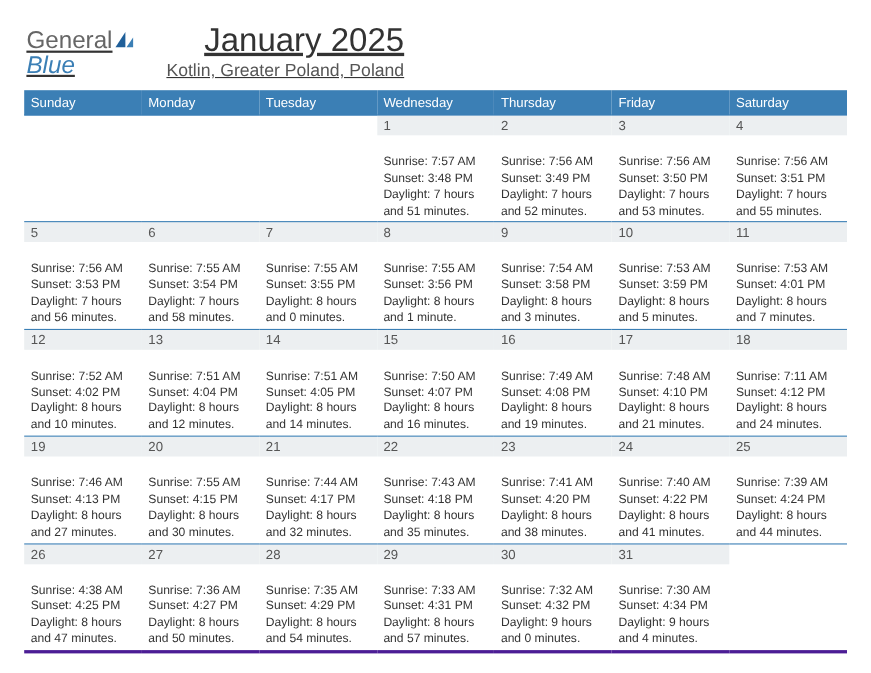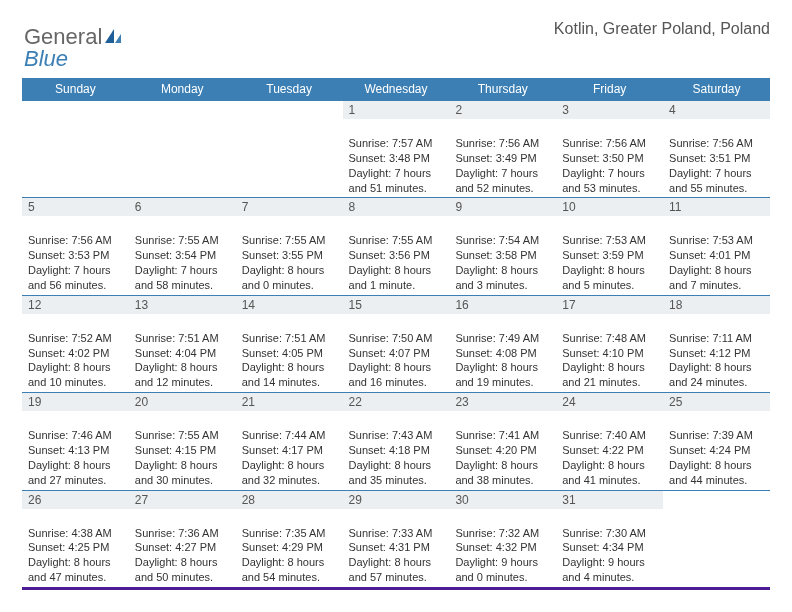--- a/index.html
+++ b/index.html
@@ -7,23 +7,24 @@
     width: 792px;
     height: 612px;
     background: #fff;
     font-family: Arial, Helvetica, sans-serif;
     color: #333;
     padding: 20px 22px 10px 22px;
     position: relative;
   }
   .header {
     display: flex;
-    justify-content: space-between;
+    justify-content: flex-start;
     align-items: flex-start;
     margin-bottom: 6px;
+    text-decoration: underline;
   }
   .logo {
     display: flex;
     align-items: flex-start;
     gap: 2px;
     margin-top: 6px;
   }
   .logo-text {
     font-size: 22px;
     font-weight: 400;
@@ -35,32 +36,33 @@
   .title-block { text-align: right; }
   .month-title {
     font-size: 30px;
     color: #333;
     font-weight: 400;
     margin-bottom: 2px;
   }
   .location {
     font-size: 16px;
     color: #555;
+    margin-left: 28px;
   }
   .calendar {
     width: 100%;
     border-collapse: collapse;
     margin-top: 8px;
   }
   .calendar th {
     background: #3b7fb5;
     color: #fff;
     font-weight: 400;
     font-size: 12px;
-    text-align: center;
+    text-align: left;
     padding: 4px 6px;
     width: 14.28%;
   }
   .calendar td {
     vertical-align: top;
     border-top: 1px solid #3b7fb5;
     padding: 0;
     height: 86px;
     font-size: 11px;
     color: #333;
@@ -88,20 +90,21 @@
     <span class="logo-text">
       <span>General</span><span style="display:inline-block;vertical-align:baseline;margin:0 1px 0 2px;">
         <svg width="18" height="16" viewBox="0 0 18 16">
             <path d="M1 15 L10 1 L10 15 Z" fill="#1f5f99"></path>
             <path d="M11 15 L17 6 L17 15 Z" fill="#3b7fb5"></path>
           </svg>
       </span><br><span class="blue">Blue</span>
     </span>
   </div>
   <div class="title-block">
+    <div class="month-title">January 2025</div>
     <div class="location">Kotlin, Greater Poland, Poland</div>
   </div>
 </div>
 
 <table class="calendar">
   <thead>
     <tr id="weekday-row">
         <th>Sunday</th>
         <th>Monday</th>
         <th>Tuesday</th>

